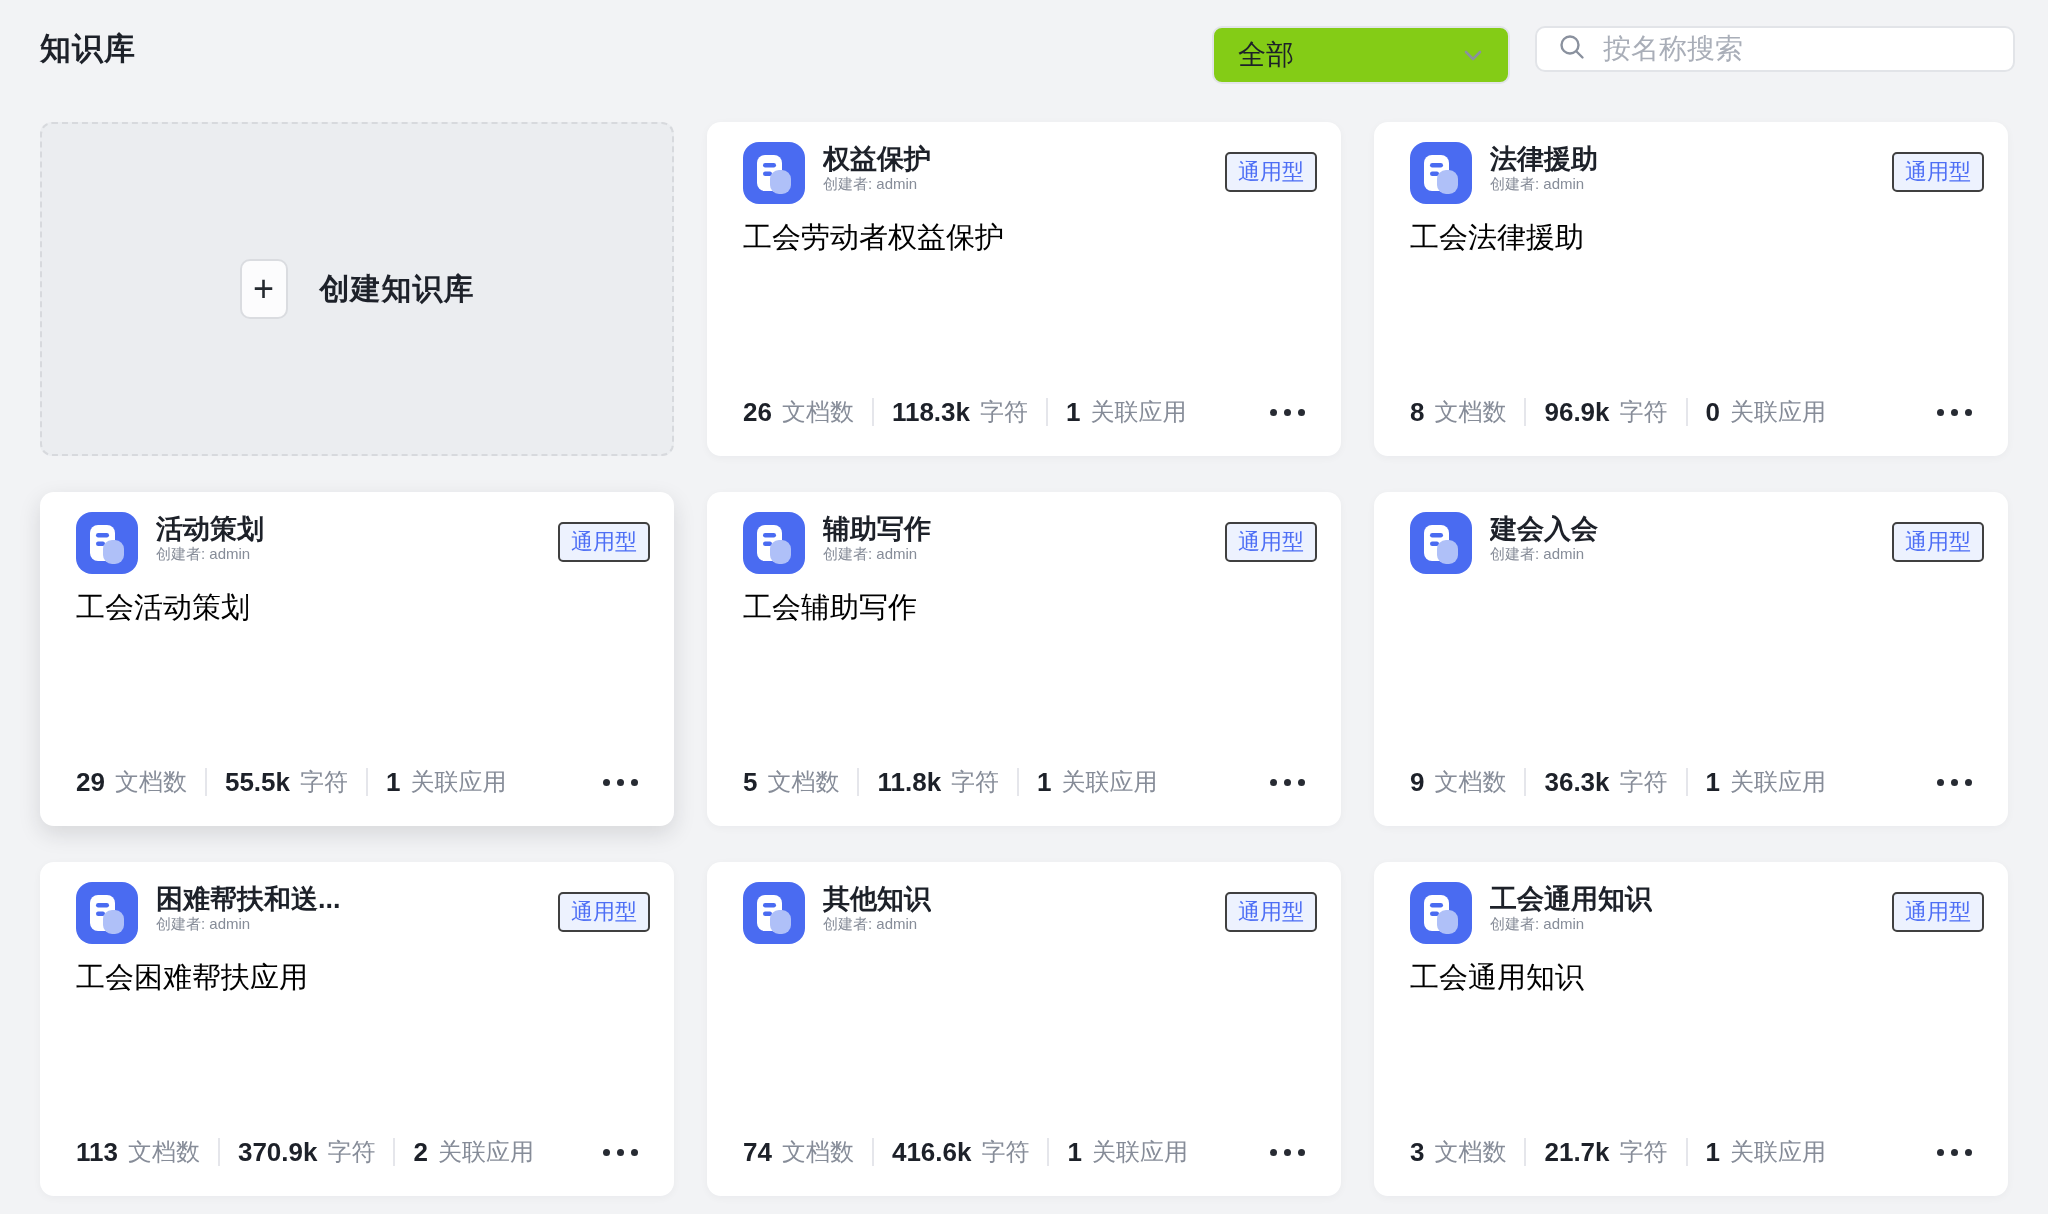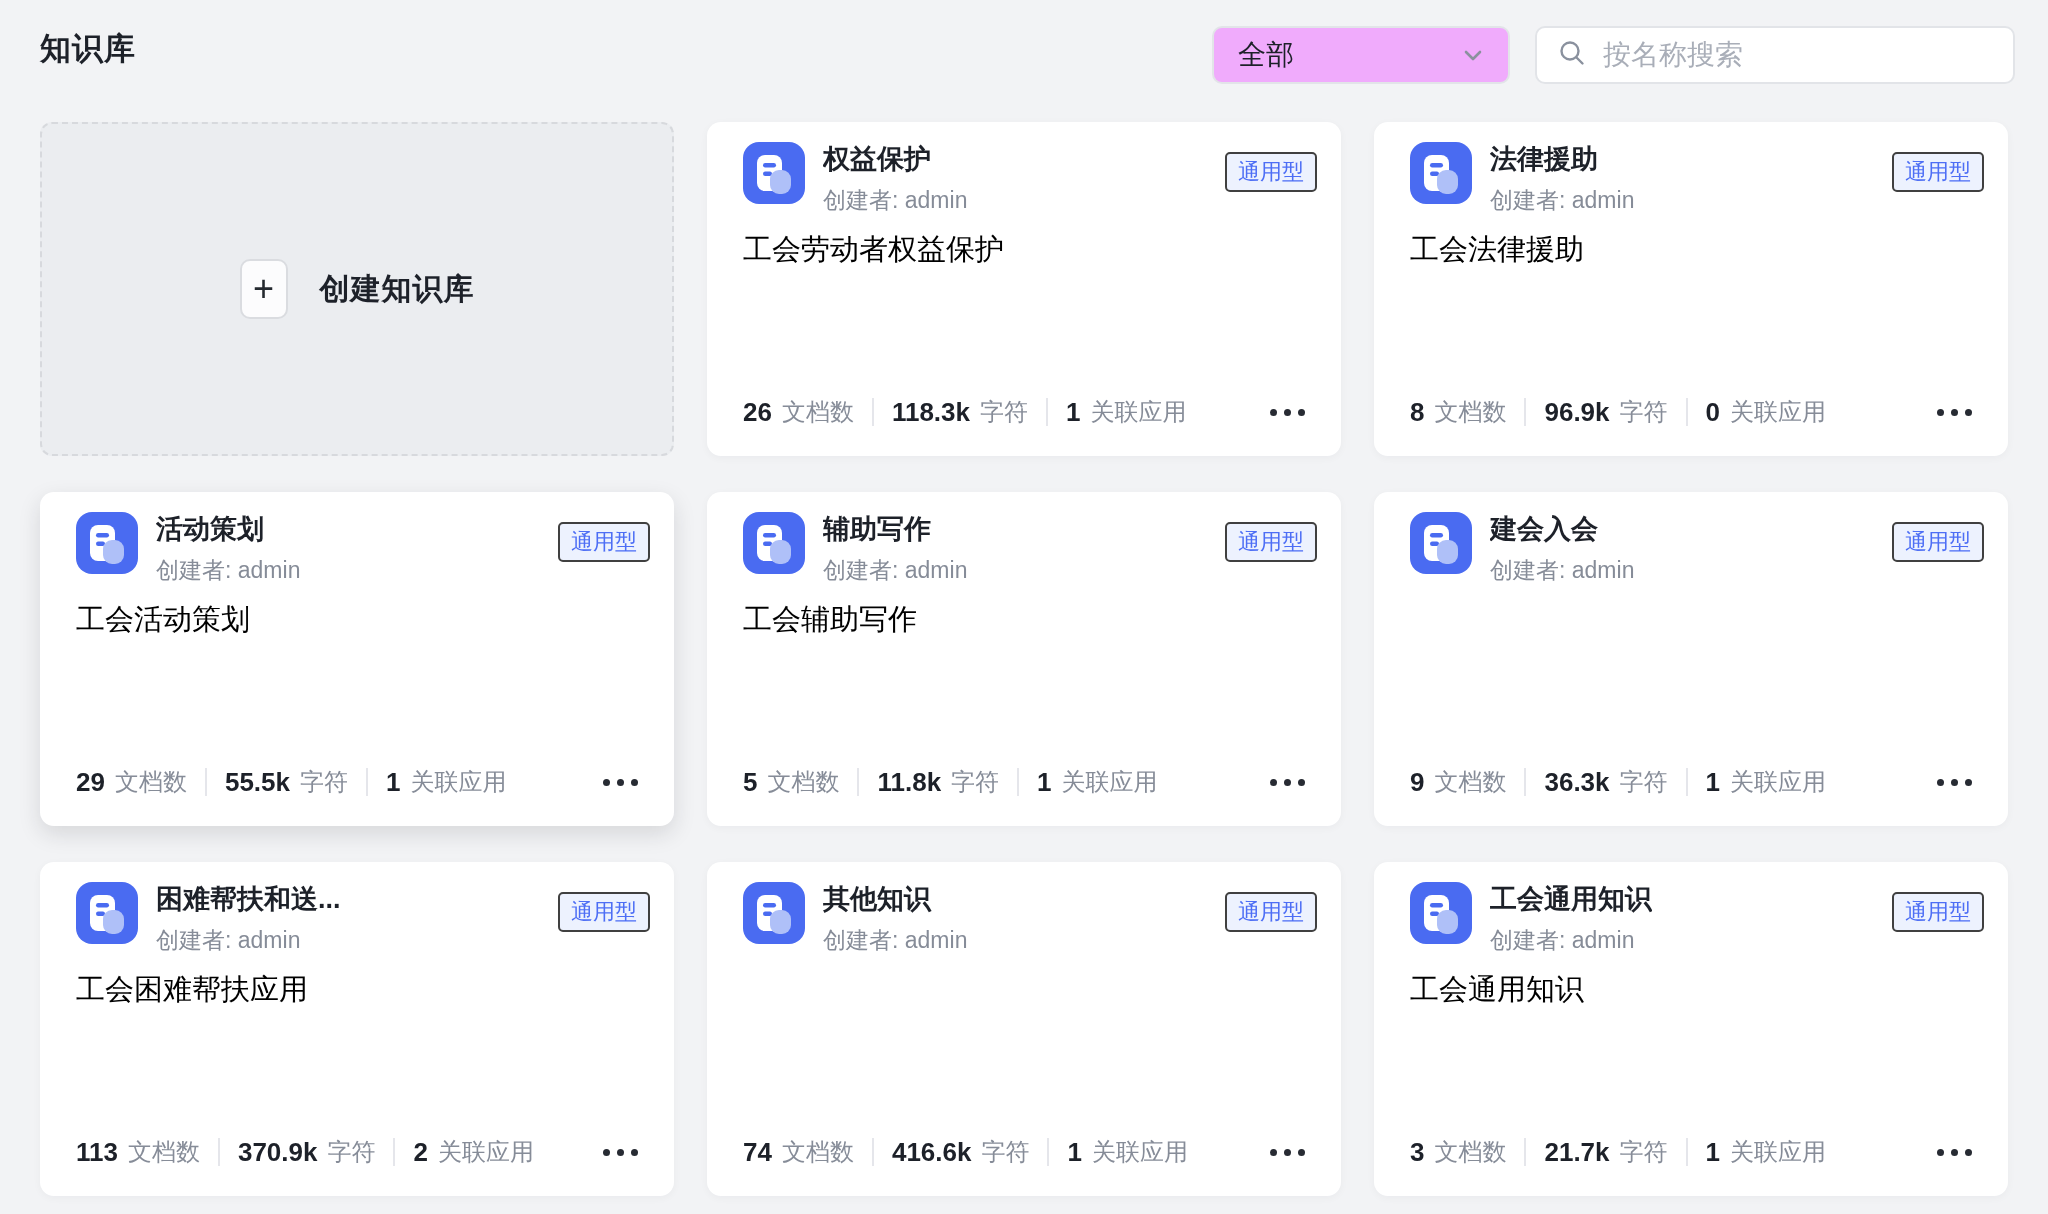--- a/index.html
+++ b/index.html
@@ -10,27 +10,27 @@
     position:relative;overflow:hidden;
     color:#1D2129;
   }
   
   .page-title{
     position:absolute;left:40px;top:28px;
     font-size:31px;font-weight:700;color:#1D2129;letter-spacing:1px;
   }
   .filter-select{
     position:absolute;left:1212px;top:26px;width:298px;height:58px;
-    background:#f0abfc;border:2px solid #E2E4E8;border-radius:10px;
+    background:#84cc16;border:2px solid #E2E4E8;border-radius:10px;
     box-sizing:border-box;display:flex;align-items:center;justify-content:space-between;
     padding:0 22px 0 24px;font-size:28px;color:#1D2129;cursor:pointer;
   }
   .chevron svg{display:block;}
   .search-box{
-    position:absolute;left:1535px;top:26px;width:480px;height:58px;
+    position:absolute;left:1535px;top:26px;width:480px;height:46px;
     background:#FFFFFF;border:2px solid #E2E4E8;border-radius:10px;
     box-sizing:border-box;display:flex;align-items:center;gap:14px;padding:0 20px;
   }
   .search-box input{
     flex:1;border:none;outline:none;background:transparent;
     font-size:28px;color:#1D2129;font-family:inherit;min-width:0;
   }
   .search-box input::placeholder{color:#A9AEB8;}
   
   .grid{
@@ -57,21 +57,21 @@
   }
   .card.elevated{box-shadow:0 8px 22px rgba(29,33,41,0.13);}
   .card-head{display:flex;align-items:flex-start;}
   .kb-icon{width:62px;height:62px;border-radius:16px;background:#4A6BF1;flex:none;overflow:hidden;}
   .kb-icon svg{display:block;}
   .head-text{margin-left:18px;min-width:0;}
   .card-title{
     font-size:27px;font-weight:700;color:#1D2129;line-height:1.15;margin-top:2px;
     white-space:nowrap;overflow:hidden;max-width:370px;
   }
-  .card-creator{font-size:23px;color:#868C98;margin-top:10px;}
+  .card-creator{font-size:15px;color:#868C98;}
   .badge{
     position:absolute;top:30px;right:24px;
     font-size:22px;color:#4D6EF5;background:#EDF2FE;
     border:2px solid #404040;border-radius:5px;
     padding:6px 11px;line-height:1.1;
   }
   .card-desc{margin-top:15px;font-size:29px;color:#000000;line-height:1.3;}
   .card-stats{
     position:absolute;left:36px;right:24px;bottom:28px;
     display:flex;align-items:center;font-size:24px;color:#868C98;white-space:nowrap;

